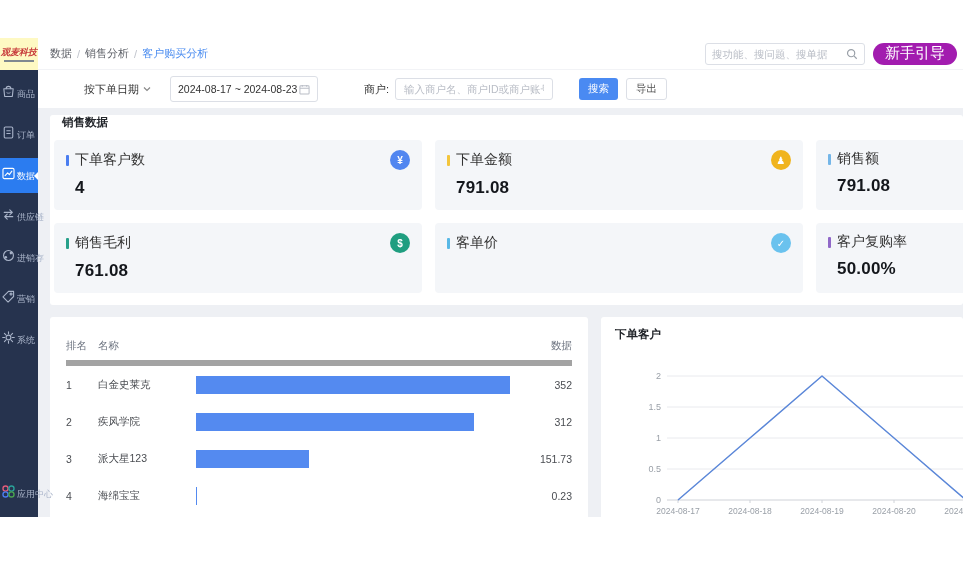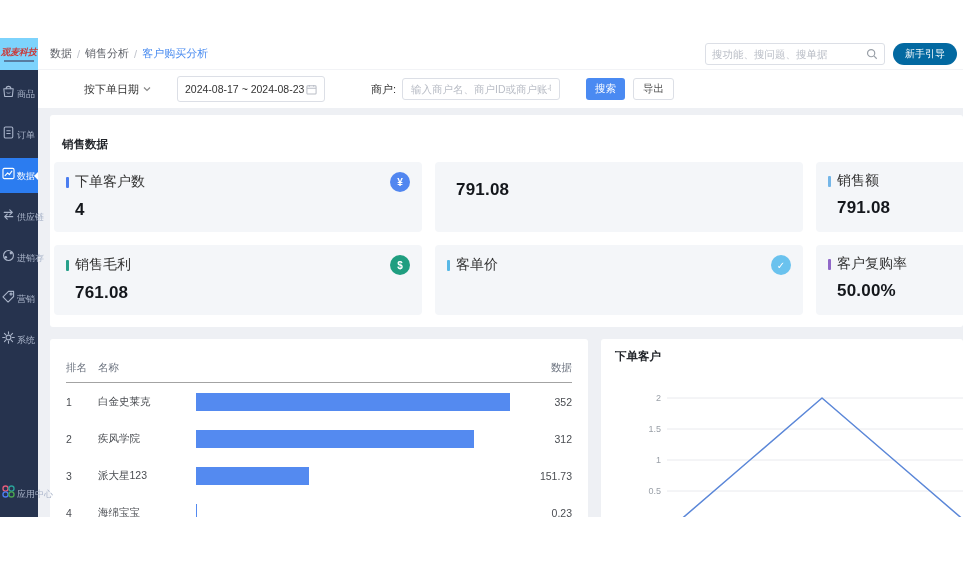--- a/index.html
+++ b/index.html
@@ -2,78 +2,78 @@
 <html><head>
 <meta charset="utf-8">
 <style>
   * { box-sizing: border-box; margin: 0; padding: 0; }
   html,body { width:963px; height:564px; background:#fff; overflow:hidden;
     font-family:"Liberation Sans","DejaVu Sans",sans-serif; }
   .app { position:absolute; top:38px; left:0; width:963px; height:479px; display:flex; background:#fff; }
 
   
   .sidebar { width:38px; background:#26334e; flex-shrink:0; display:flex; flex-direction:column; }
-  .logo { height:32px; background:#7dd3fc; display:flex; flex-direction:column; align-items:center; justify-content:center; }
+  .logo { height:32px; background:#fef9c3; display:flex; flex-direction:column; align-items:center; justify-content:center; }
   .logo .t { color:#c83d3d; font-size:9px; font-weight:bold; font-style:italic; white-space:nowrap; }
   .logo .u { width:30px; height:2px; margin-top:1px; background:linear-gradient(90deg,#5a6p80,#49597a); background-color:#49597a; opacity:.7; }
   .side-item { position:relative; display:flex; flex-direction:row; align-items:center; padding:7px 0 6px; margin-top:6px;
     color:#a9b4c9; font-size:9px; cursor:pointer; }
   .side-item svg { width:17px; height:17px; margin-bottom:3px; }
   .side-item .lbl { white-space:nowrap; }
   .side-item.active { background:#2b7cf0; color:#fff; }
   .side-item.active::after { content:""; position:absolute; right:0; top:50%; margin-top:-4px;
     border:4px solid transparent; border-right:4px solid #fff; }
   .side-spacer { flex:1; }
   .side-bottom { margin-bottom:6px; }
 
   
   .main { flex:1; min-width:0; display:flex; flex-direction:column; }
   .topbar { height:32px; background:#fff; border-bottom:1px solid #f2f3f6; display:flex; align-items:center; padding:0 6px 0 12px; flex-shrink:0; }
   .crumbs { display:flex; align-items:center; gap:5px; font-size:11px; color:#5c5f66; }
   .crumb-sep { color:#c0c4cc; }
   .crumb.active { color:#4a8cf0; }
   .topbar-right { margin-left:auto; display:flex; align-items:center; gap:8px; }
-  .search-box { width:180px; height:22px; border:1px solid #dcdfe6; border-radius:3px; display:flex; align-items:center; padding:0 6px; background:#fff; }
+  .search-box { width:160px; height:22px; border:1px solid #dcdfe6; border-radius:3px; display:flex; align-items:center; padding:0 6px; background:#fff; }
   .search-box input { flex:1; min-width:0; border:none; outline:none; font-size:10.5px; color:#333; background:transparent;
     font-family:"Liberation Sans","DejaVu Sans",sans-serif; }
   .search-box input::placeholder { color:#b9bdc6; }
-  .guide-btn { height:22px; padding:0 12px; border:none; border-radius:11px; background:#0369a1; color:#fff; font-size:10px; cursor:pointer;
+  .guide-btn { height:22px; padding:0 12px; border:none; border-radius:11px; background:#a21caf; color:#fff; font-size:15px; cursor:pointer;
     font-family:"Liberation Sans","DejaVu Sans",sans-serif; white-space:nowrap; }
 
   .filterbar { height:38px; background:#fff; display:flex; align-items:center; padding:0 12px 0 46px; flex-shrink:0; }
   .date-type { display:flex; align-items:center; gap:4px; font-size:11px; color:#333; cursor:pointer; }
-  .date-input { width:148px; height:22px; margin-left:26px; border:1px solid #dcdfe6; border-radius:3px; background:#fff;
+  .date-input { width:148px; height:22px; margin-left:19px; border:1px solid #dcdfe6; border-radius:3px; background:#fff;
     display:flex; align-items:center; justify-content:space-between; padding:12px 7px; font-size:10.5px; color:#333; cursor:pointer; }
   .merchant-label { margin-left:46px; font-size:11px; color:#333; }
   .merchant-input { width:158px; height:22px; margin-left:6px; border:1px solid #dcdfe6; border-radius:3px; padding:0 8px; font-size:10.5px; color:#333;
     outline:none; font-family:"Liberation Sans","DejaVu Sans",sans-serif; }
   .merchant-input::placeholder { color:#b9bdc6; }
   .btn-search { margin-left:26px; height:22px; padding:0 9px; background:#4a8af2; color:#fff; border:none; border-radius:3px; font-size:10.5px; cursor:pointer;
     font-family:"Liberation Sans","DejaVu Sans",sans-serif; }
   .btn-export { margin-left:8px; height:22px; padding:0 9px; background:#fff; color:#555; border:1px solid #dcdfe6; border-radius:3px; font-size:10.5px; cursor:pointer;
     font-family:"Liberation Sans","DejaVu Sans",sans-serif; }
 
   .content { flex:1; background:#eef0f4; padding:7px 0 0 12px; overflow:hidden; }
 
   .card-title { font-size:11.5px; font-weight:bold; color:#23262b; }
 
-  .sales-card { background:#fff; border-radius:3px; padding:22px 4px 12px; overflow:hidden; }
+  .sales-card { background:#fff; border-radius:3px; padding:0 4px 12px; overflow:hidden; }
   .sales-card .card-title { margin:0 8px 10px; }
   .stat-grid { width:1130px; display:grid; grid-template-columns:repeat(3,368px); gap:13px; }
   .stat-card { background:#f4f6f9; border-radius:4px; padding:10px 12px 12px; }
   .stat-head { display:flex; align-items:center; }
   .stat-accent { width:3px; height:11px; border-radius:1px; margin-right:6px; }
   .stat-label { font-size:14px; color:#333; }
   .stat-icon { margin-left:auto; width:20px; height:20px; border-radius:50%; color:#fff; font-size:10px; font-weight:bold;
     display:flex; align-items:center; justify-content:center; }
   .stat-value { margin:8px 0 0 9px; font-size:17px; font-weight:bold; color:#14171c; letter-spacing:.2px; }
 
   .bottom-row { display:flex; gap:13px; margin-top:12px; height:240px; }
   .rank-card { width:538px; flex-shrink:0; background:#fff; border-radius:3px; padding:10px 16px 0; }
-  .rank-header { display:flex; align-items:center; font-size:10.5px; color:#6d7480; padding:12px 0 7px; border-bottom:1px solid #a3a3a3; }
+  .rank-header { display:flex; align-items:center; font-size:10.5px; color:#6d7480; padding:12px 0 7px; border-bottom:6px solid #a3a3a3; }
   .col-rank { width:32px; }
   .col-name { width:98px; }
   .col-bar { flex:1; }
   .col-val { width:62px; text-align:right; }
   .rank-row { display:flex; align-items:center; height:37px; font-size:10.5px; color:#4a4d52; }
   .bar { height:18px; background:#548af0; }
 
   .chart-card { flex:1; min-width:0; background:#fff; border-radius:3px; padding:10px 0 0 14px; overflow:hidden; }
   .chart-card svg { display:block; margin-top:12px; }
 </style>
@@ -203,20 +203,25 @@
         <div class="stat-grid" id="stat-grid">
             <div class="stat-card">
               <div class="stat-head">
        <span class="stat-accent" style="background:#4a7df0"></span>
        <span class="stat-label">下单客户数</span>
        <span class="stat-icon" style="background:#5186f0">¥</span>
      </div>
      <div class="stat-value">4</div>
             </div>
             <div class="stat-card">
+              <div class="stat-head">
+       <span class="stat-accent" style="background:#f3c53c"></span>
+       <span class="stat-label">下单金额</span>
+       <span class="stat-icon" style="background:#f0b41e">♟</span>
+     </div>
      <div class="stat-value">791.08</div>
             </div>
             <div class="stat-card">
               <div class="stat-head">
        <span class="stat-accent" style="background:#74b6e8"></span>
        <span class="stat-label">销售额</span>
 
      </div>
      <div class="stat-value">791.08</div>
             </div>

